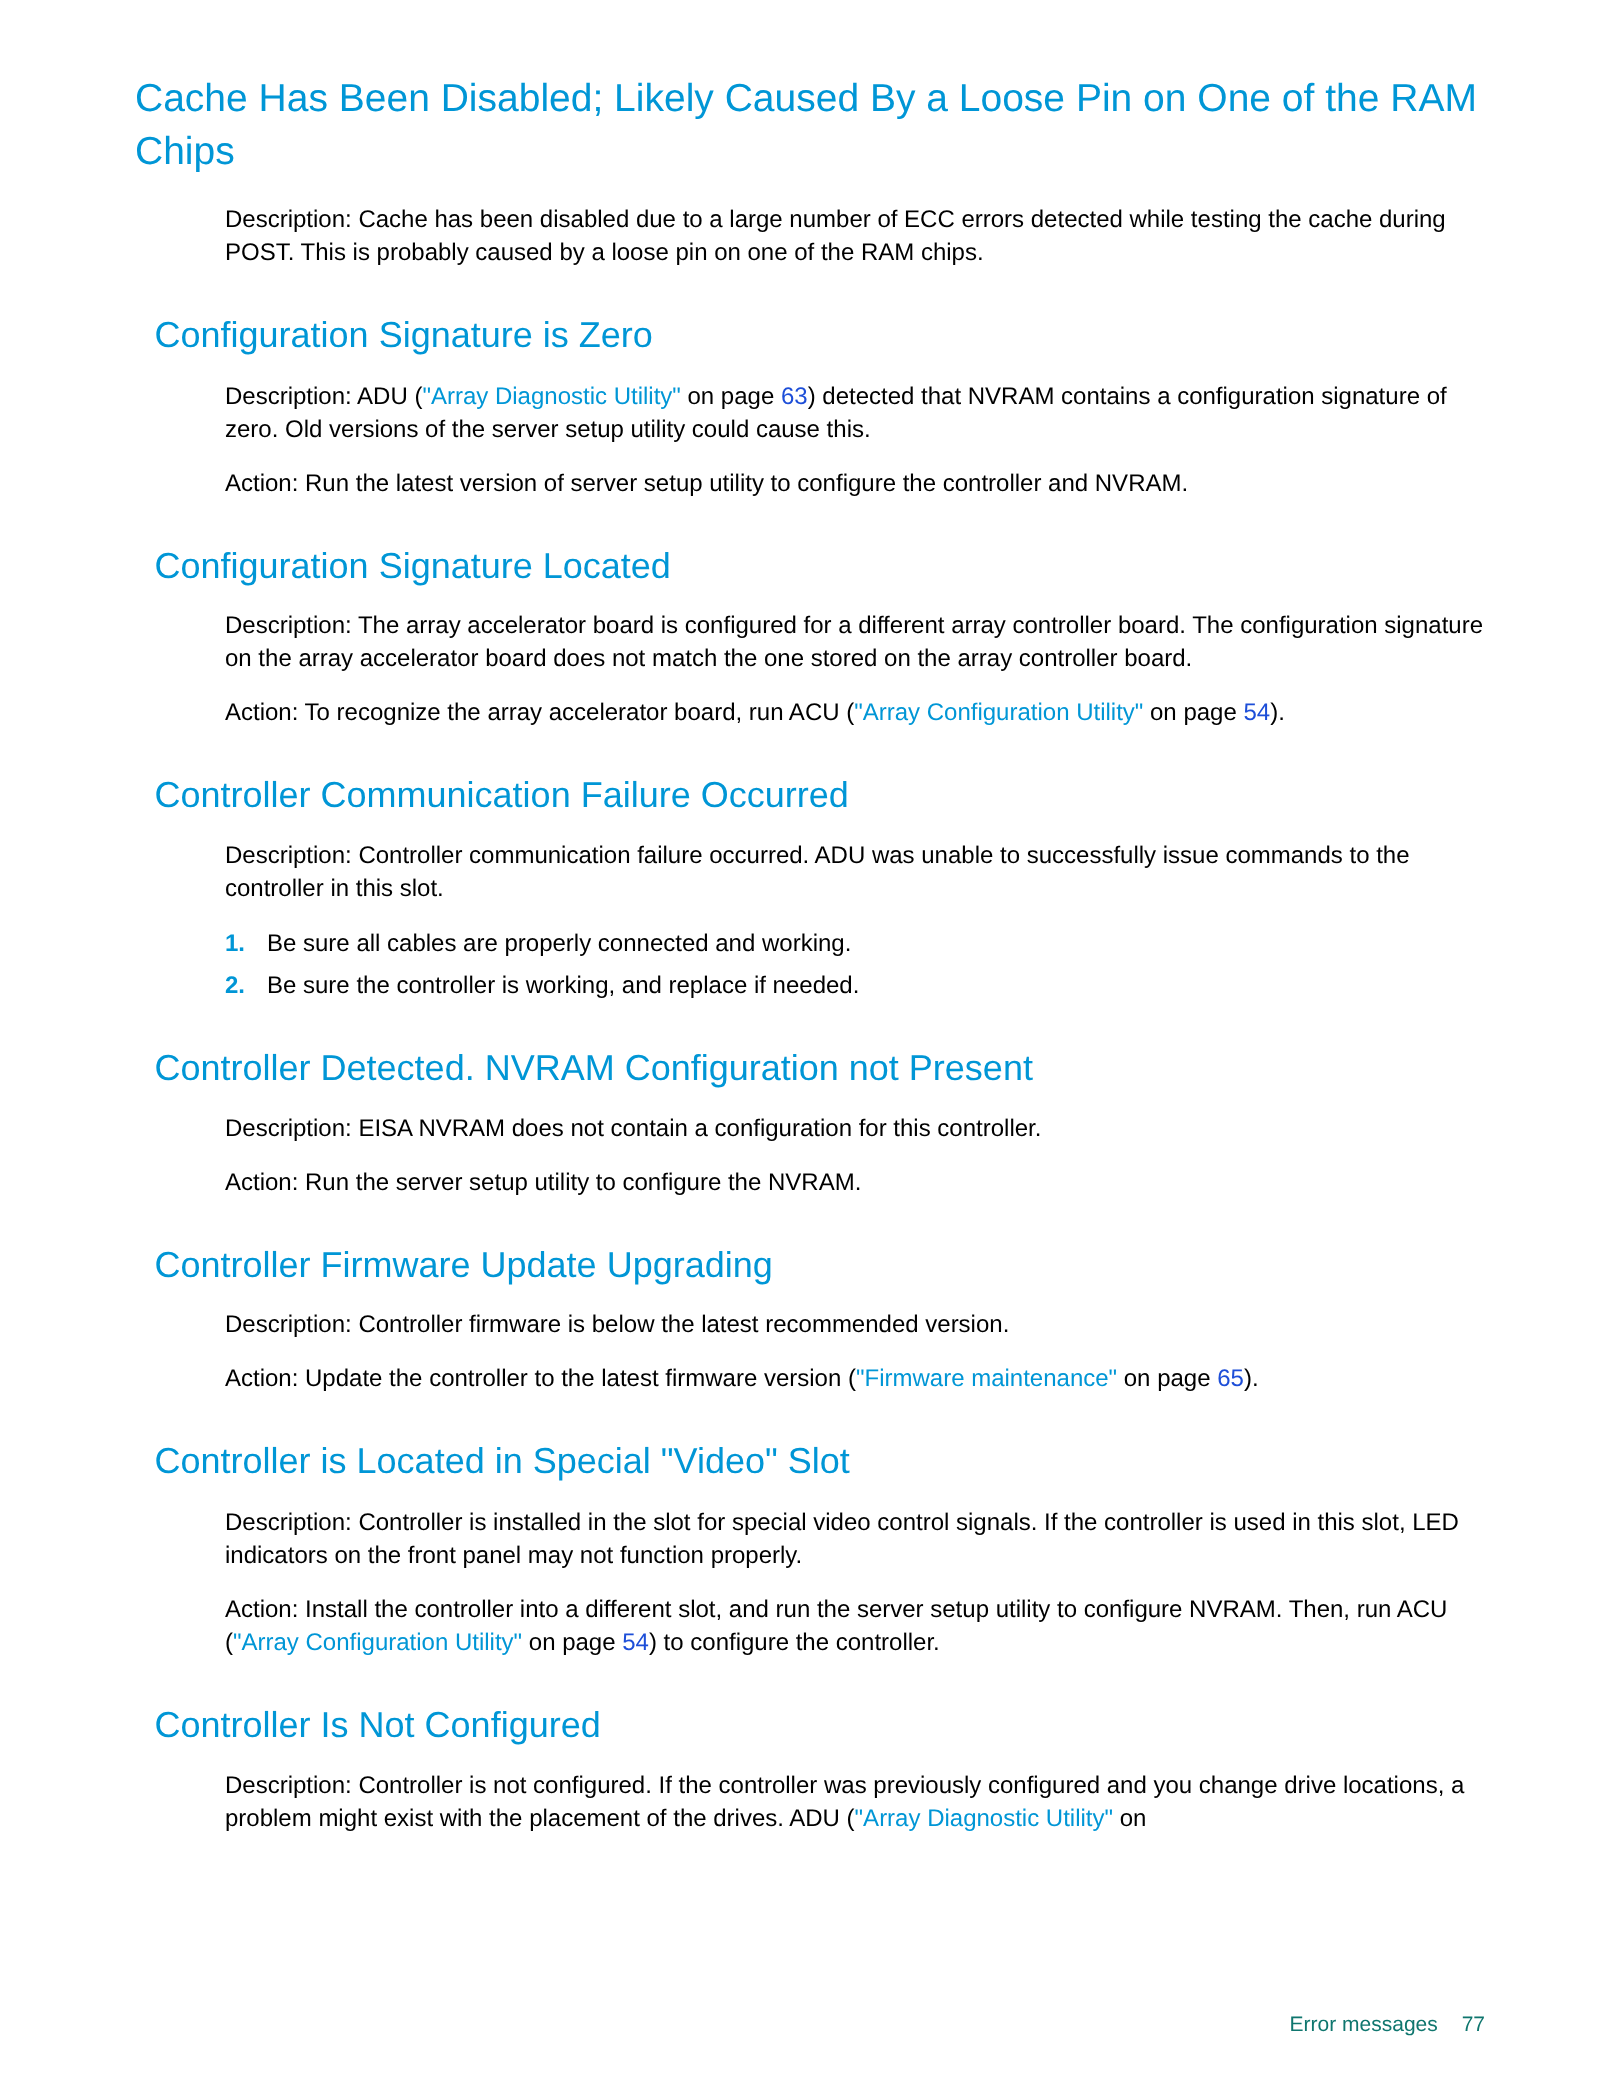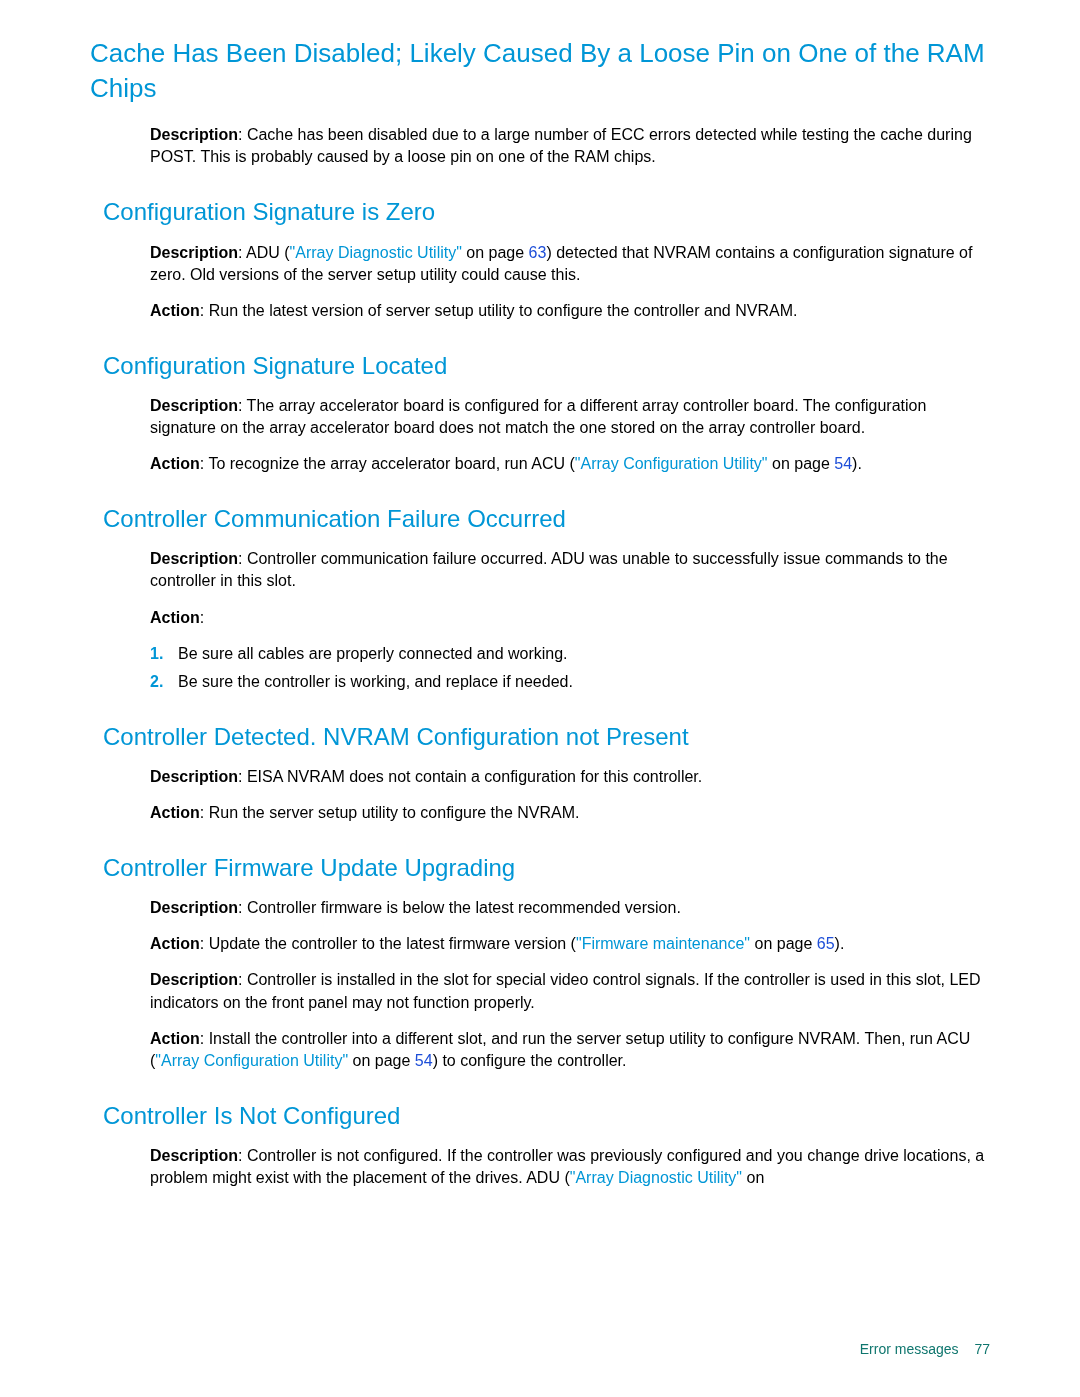--- a/index.html
+++ b/index.html
@@ -5,21 +5,21 @@
   * { box-sizing: border-box; margin: 0; padding: 0; }
   body {
     width: 1080px;
     height: 1397px;
     background: #ffffff;
     font-family: Arial, Helvetica, sans-serif;
     color: #000000;
     position: relative;
   }
   .page {
-    padding: 36px 90px 40px 90px;
+    padding: 48px 90px 40px 90px;
   }
   h2.main-heading {
     color: #0096d6;
     font-weight: 400;
     font-size: 26px;
     line-height: 1.35;
     margin-bottom: 18px;
   }
   h3.sub-heading {
     color: #0096d6;
@@ -31,21 +31,21 @@
     margin-left: 13px;
   }
   .body-block {
     padding-left: 60px;
   }
   p.para {
     font-size: 16px;
     line-height: 1.38;
     margin-bottom: 14px;
   }
-  .bold { font-weight: 700; }
+  .bold { font-weight: 400; }
   a.link {
     color: #0096d6;
     text-decoration: none;
   }
   span.pagelink {
     color: #1d4ed8;
   }
   ol.action-list {
     list-style: none;
     padding-left: 0;
@@ -89,21 +89,20 @@
 
   <h3 class="sub-heading">Configuration Signature Located</h3>
   <div class="body-block">
     <p class="para"><span class="bold">Description</span><span>: The array accelerator board is configured for a different array controller board. The configuration signature on the array accelerator board does not match the one stored on the array controller board.</span></p>
     <p class="para"><span class="bold">Action</span><span>: To recognize the array accelerator board, run ACU (</span><a class="link">"Array Configuration Utility"</a><span> on page </span><span class="pagelink">54</span><span>).</span></p>
   </div>
 
   <h3 class="sub-heading">Controller Communication Failure Occurred</h3>
   <div class="body-block">
     <p class="para"><span class="bold">Description</span><span>: Controller communication failure occurred. ADU was unable to successfully issue commands to the controller in this slot.</span></p>
-    <p class="para"><span class="bold">Action</span><span>:</span></p>
     <ol class="action-list">
       <li>
           <span class="num">1.</span>
           <span>Be sure all cables are properly connected and working.</span>
         </li>
       <li>
           <span class="num">2.</span>
           <span>Be sure the controller is working, and replace if needed.</span>
         </li>
     </ol>
@@ -114,20 +113,21 @@
     <p class="para"><span class="bold">Description</span><span>: EISA NVRAM does not contain a configuration for this controller.</span></p>
     <p class="para"><span class="bold">Action</span><span>: Run the server setup utility to configure the NVRAM.</span></p>
   </div>
 
   <h3 class="sub-heading">Controller Firmware Update Upgrading</h3>
   <div class="body-block">
     <p class="para"><span class="bold">Description</span><span>: Controller firmware is below the latest recommended version.</span></p>
     <p class="para"><span class="bold">Action</span><span>: Update the controller to the latest firmware version (</span><a class="link">"Firmware maintenance"</a><span> on page </span><span class="pagelink">65</span><span>).</span></p>
   </div>
 
+  <h3 class="sub-heading">Controller is Located in Special "Video" Slot</h3>
   <div class="body-block">
     <p class="para"><span class="bold">Description</span><span>: Controller is installed in the slot for special video control signals. If the controller is used in this slot, LED indicators on the front panel may not function properly.</span></p>
     <p class="para"><span class="bold">Action</span><span>: Install the controller into a different slot, and run the server setup utility to configure NVRAM. Then, run ACU (</span><a class="link">"Array Configuration Utility"</a><span> on page </span><span class="pagelink">54</span><span>) to configure the controller.</span></p>
   </div>
 
   <h3 class="sub-heading">Controller Is Not Configured</h3>
   <div class="body-block">
     <p class="para"><span class="bold">Description</span><span>: Controller is not configured. If the controller was previously configured and you change drive locations, a problem might exist with the placement of the drives. ADU (</span><a class="link">"Array Diagnostic Utility"</a><span> on</span></p>
   </div>
 

